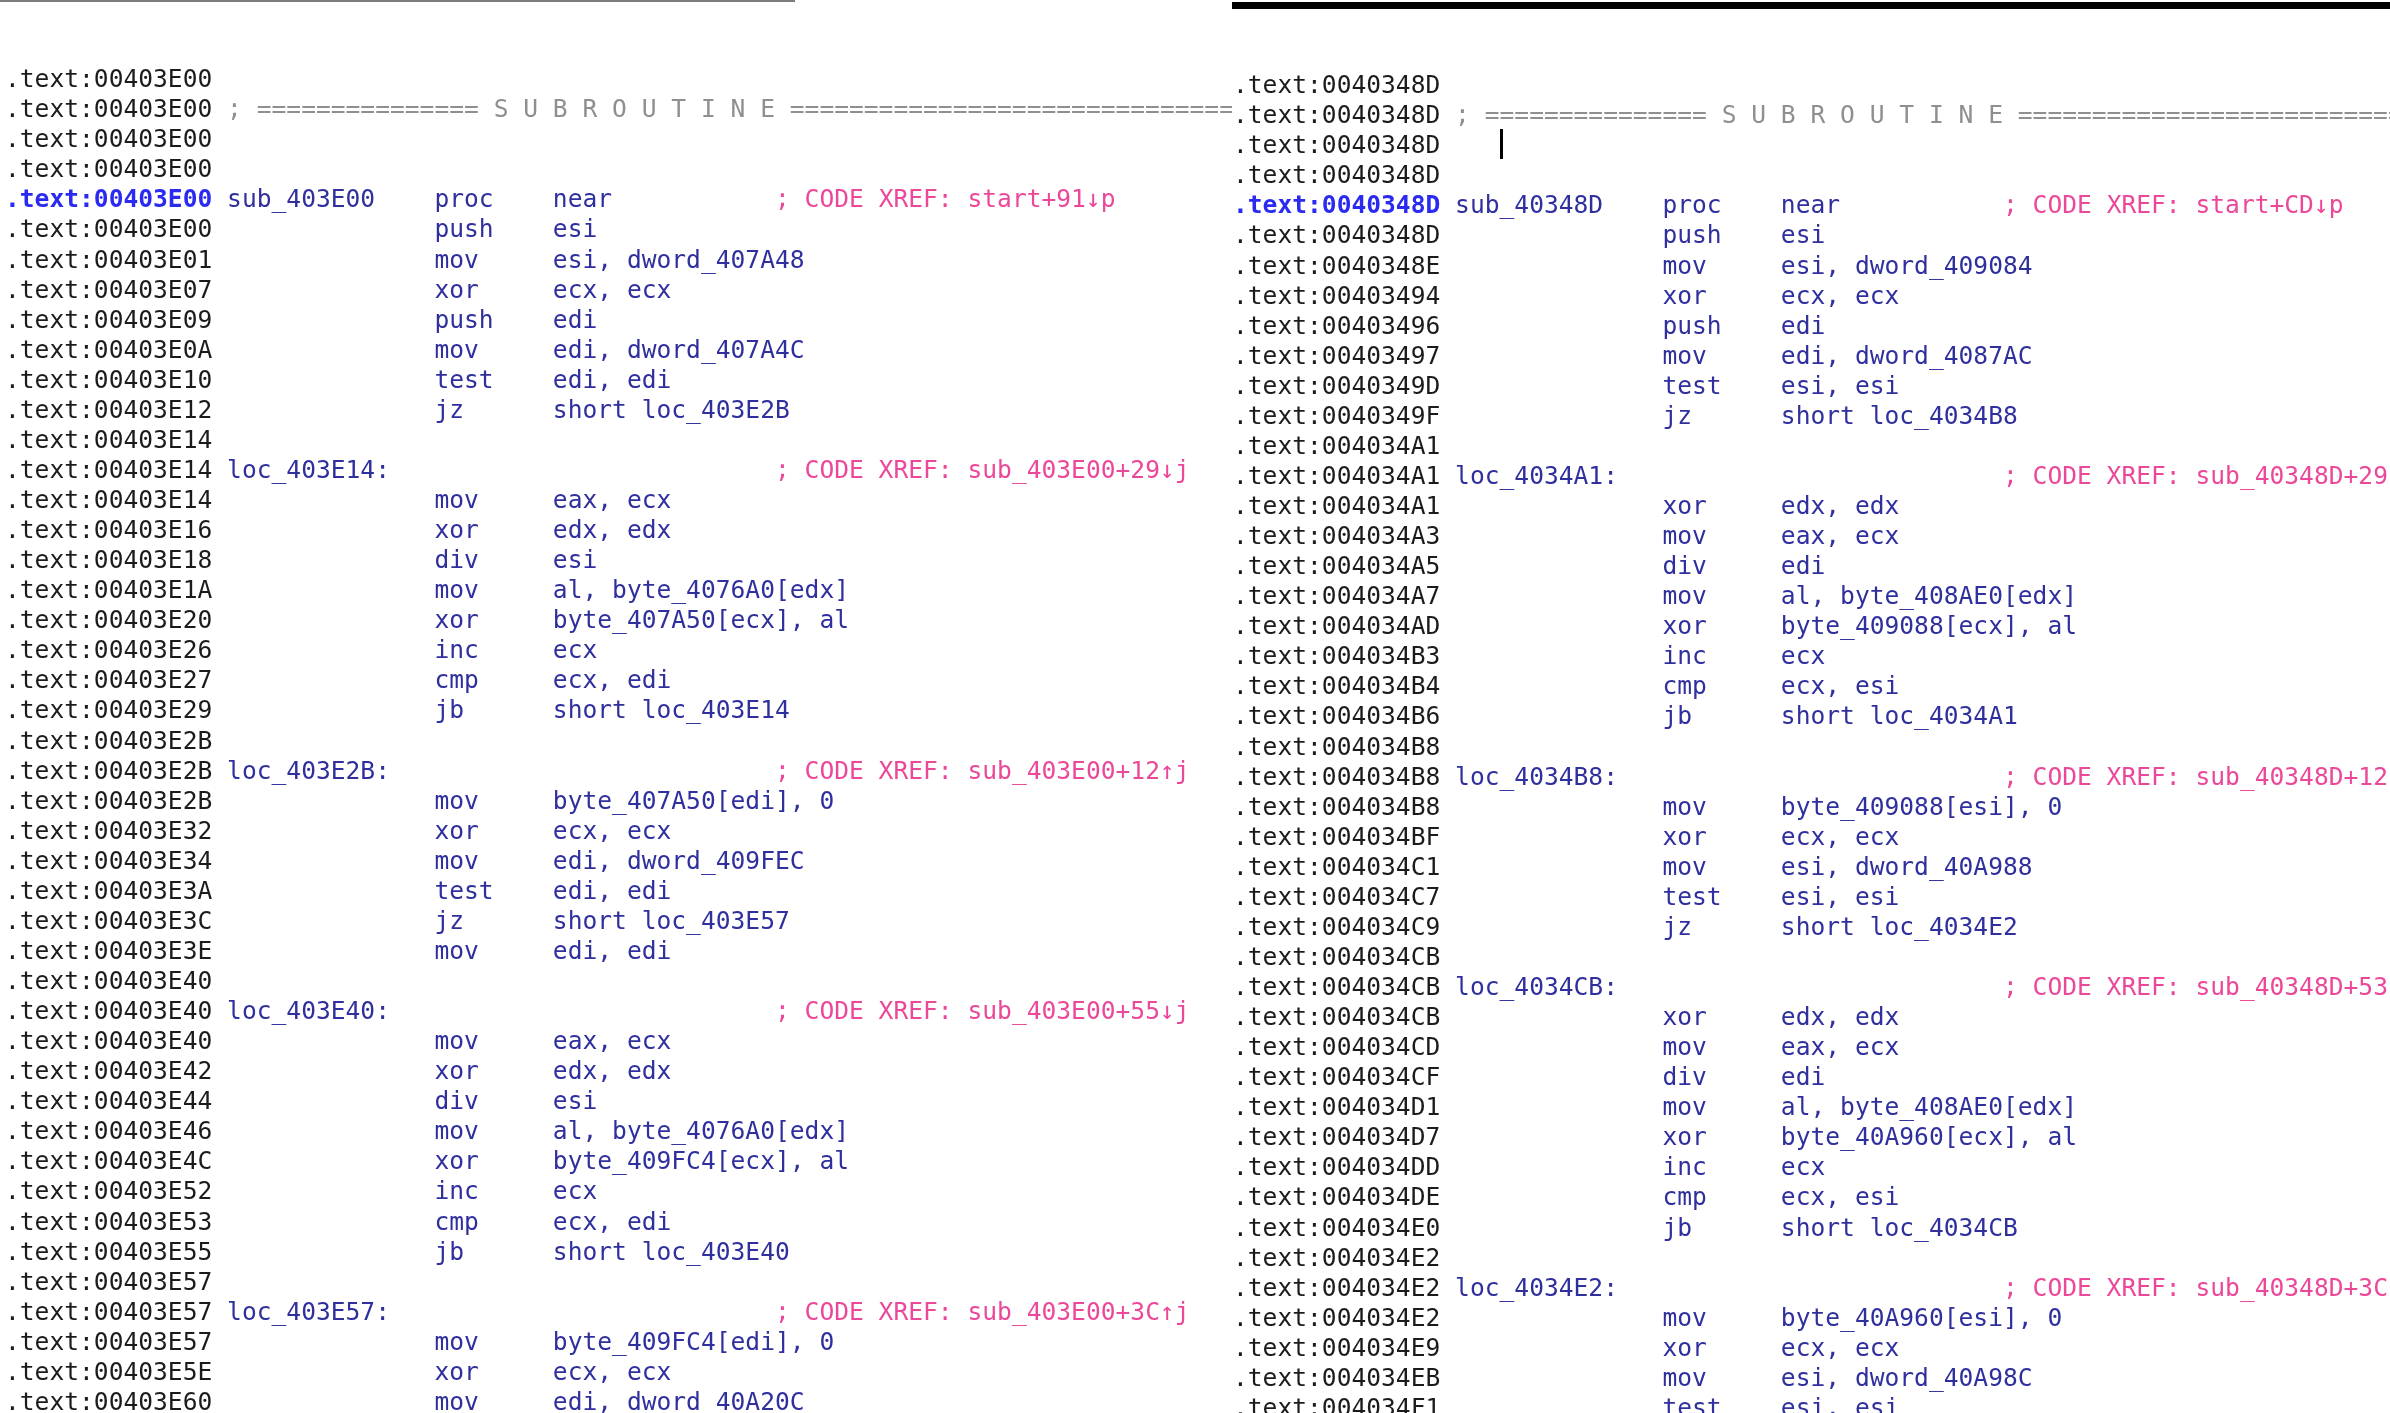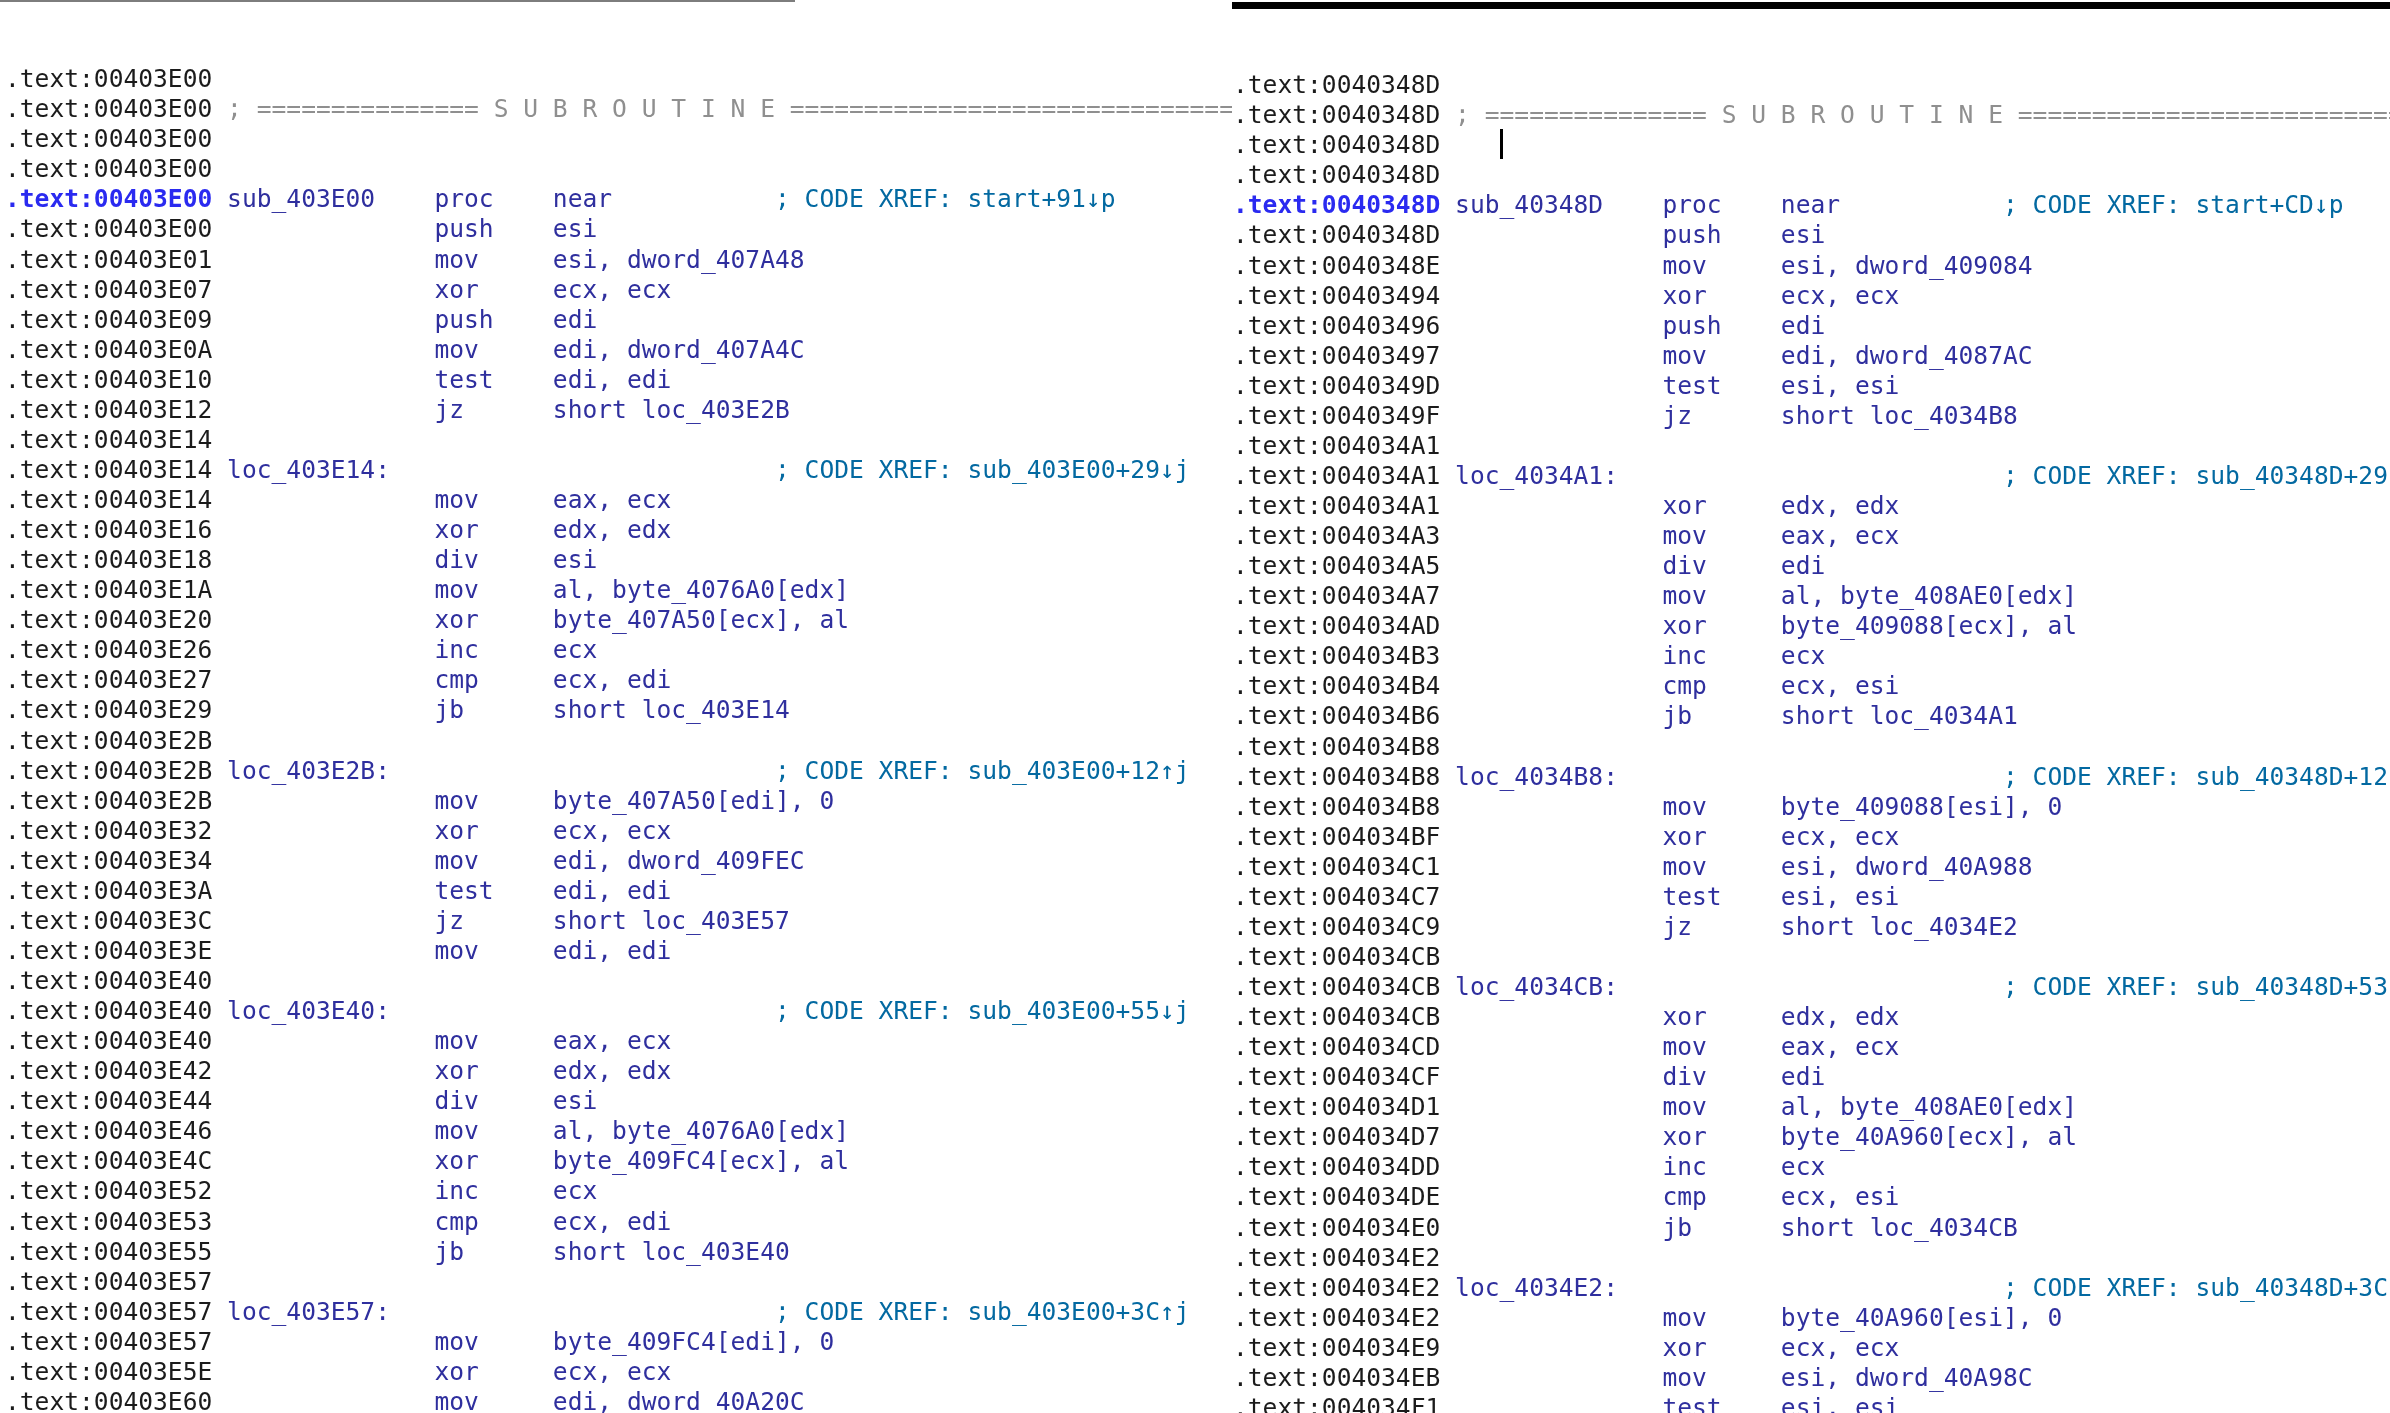--- a/index.html
+++ b/index.html
@@ -12,21 +12,21 @@
     font-size:24.6px;line-height:30.064px;white-space:pre;
   }
   #left-pane{left:0;width:1232px;padding-top:4px;}
   #right-pane{left:1232px;width:1158px;padding-top:10px;}
   #right-pane .inner{margin-left:-4px;}
   .inner{padding-left:5px;}
   .row{height:30.064px;white-space:pre;}
   .addr{color:#1b1b1b;}
   .addr.hl{color:#2a2af0;font-weight:bold;}
   .code{color:#2f2f9e;}
-  .cmt{color:#0369a1;}
+  .cmt{color:#ec4899;}
   .sep{color:#8f8f8f;}
   #top-border-left{position:absolute;left:0;top:0;width:795px;height:2px;background:#7d7d7d;}
   #top-border-right{position:absolute;left:1232px;top:2px;width:1158px;height:7px;background:#000000;}
   #text-caret{position:absolute;width:3px;height:30px;background:#000000;}
 </style>
 </head>
 <body>
 
 <div id="top-border-left"></div>
 <div id="top-border-right"></div>

